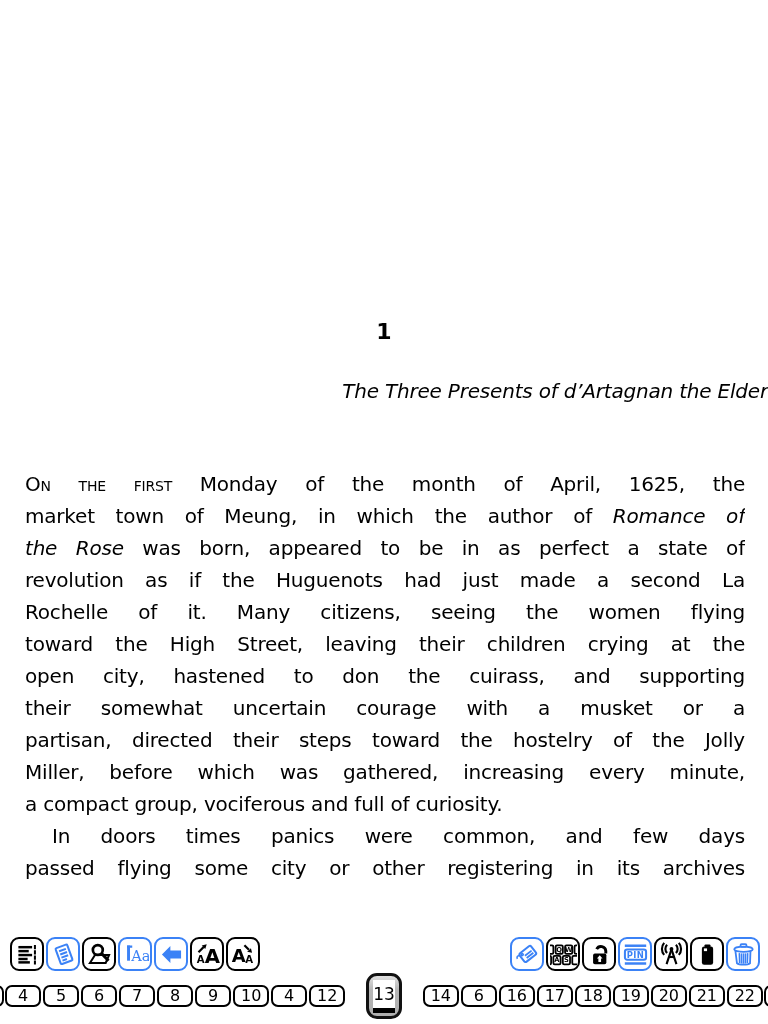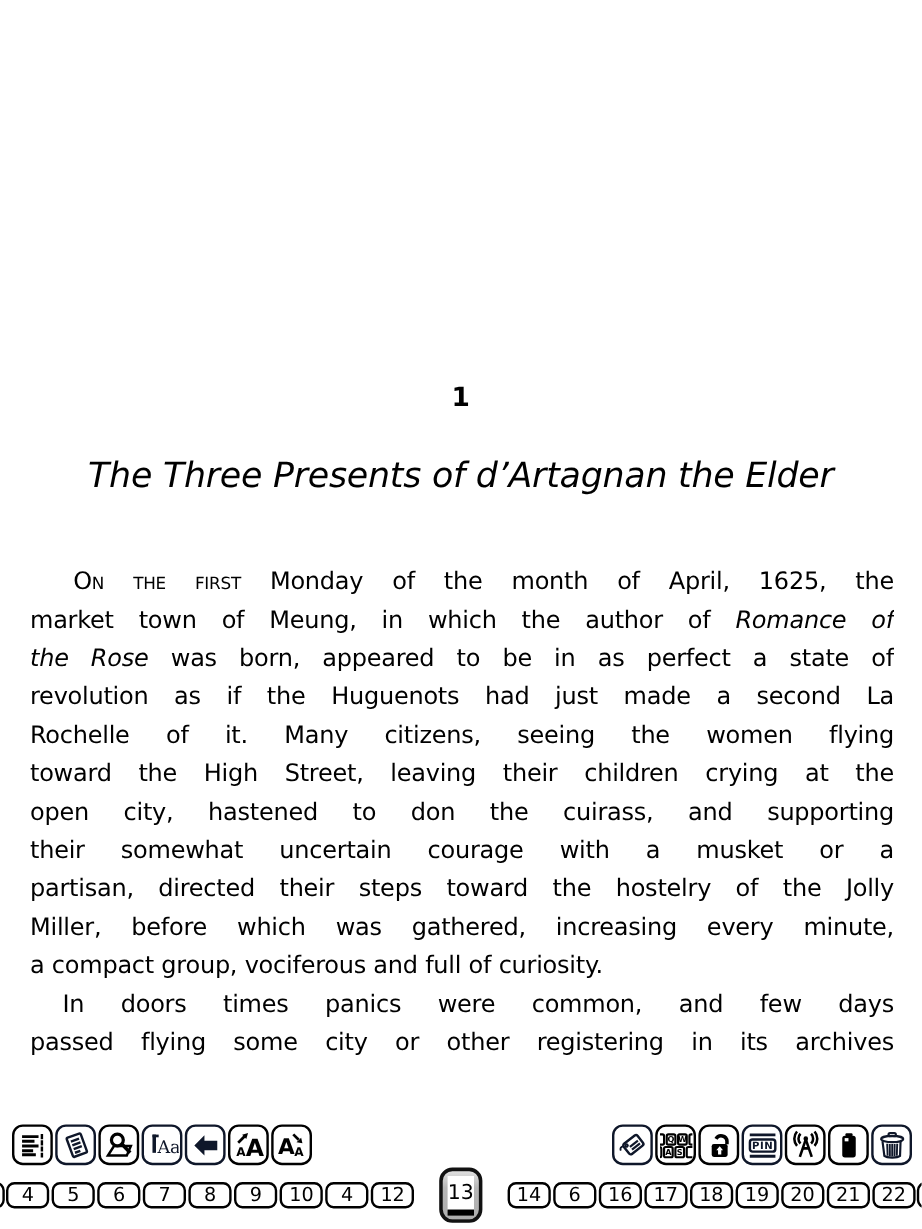--- a/index.html
+++ b/index.html
@@ -3,37 +3,37 @@
 <meta charset="utf-8">
 <style>
   html,body{margin:0;padding:0;}
   body{
     width:768px;height:1024px;background:#ffffff;position:relative;overflow:hidden;
     font-family:"DejaVu Sans", sans-serif;color:#000;
   }
   
   .chapter-number{position:absolute;top:319px;left:0;width:768px;text-align:center;
     font-size:22px;font-weight:bold;}
-  .chapter-title{position:absolute;top:379px;left:0;width:768px;text-align:center;
-    font-size:29px;font-style:italic;letter-spacing:-0.2px;}
+  .chapter-title{position:absolute;top:379px;left:0;width:768px;text-align:right;
+    font-size:20px;font-style:italic;letter-spacing:-0.2px;}
   .book-text{position:absolute;top:468px;left:25px;width:720px;font-size:20px;
     letter-spacing:-0.2px;}
   .bline{height:32px;line-height:32px;overflow:hidden;}
   .bline.just{text-align:justify;text-align-last:justify;}
   .bline.ind{text-indent:27px;}
   .it{font-style:italic;}
-  .sc{font-variant:small-caps;margin-left:36px;}
+  .sc{font-variant:small-caps;}
   
   .toolbar{position:absolute;top:937px;left:10px;width:750px;display:flex;
     justify-content:space-between;}
   .tgroup{display:flex;gap:2px;}
   .ticon{box-sizing:border-box;width:34px;height:34px;border:2.5px solid currentColor;
     border-radius:9px;background:#fff;display:flex;align-items:center;justify-content:center;}
   .ticon.on{color:#000;}
-  .ticon.off{color:#0f172a;}
+  .ticon.off{color:#3b82f6;}
   .ticon svg{width:27px;height:27px;display:block;}
   
   .pagebar{position:absolute;top:972px;left:0;width:768px;height:47px;
     display:flex;align-items:center;}
   .pages{display:flex;align-items:center;}
   .pnum{box-sizing:border-box;width:36px;height:22px;margin:0 1px;border:2.5px solid #000;
     border-radius:7px;background:#fff;display:flex;align-items:center;justify-content:center;
     font-size:16px;cursor:default;}
   .parrow{box-sizing:border-box;width:40px;height:22px;border:2.5px solid #000;
     border-radius:7px;background:#fff;display:flex;align-items:center;}

